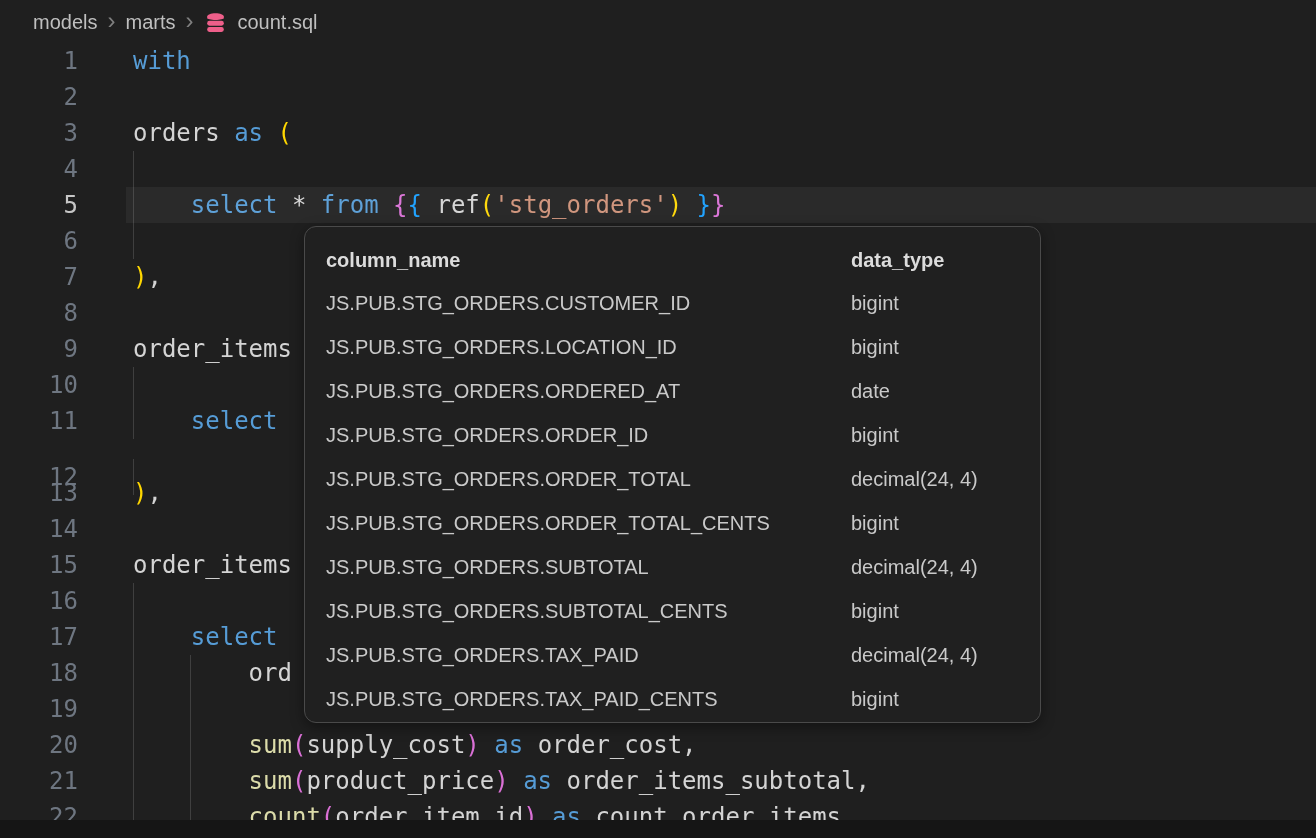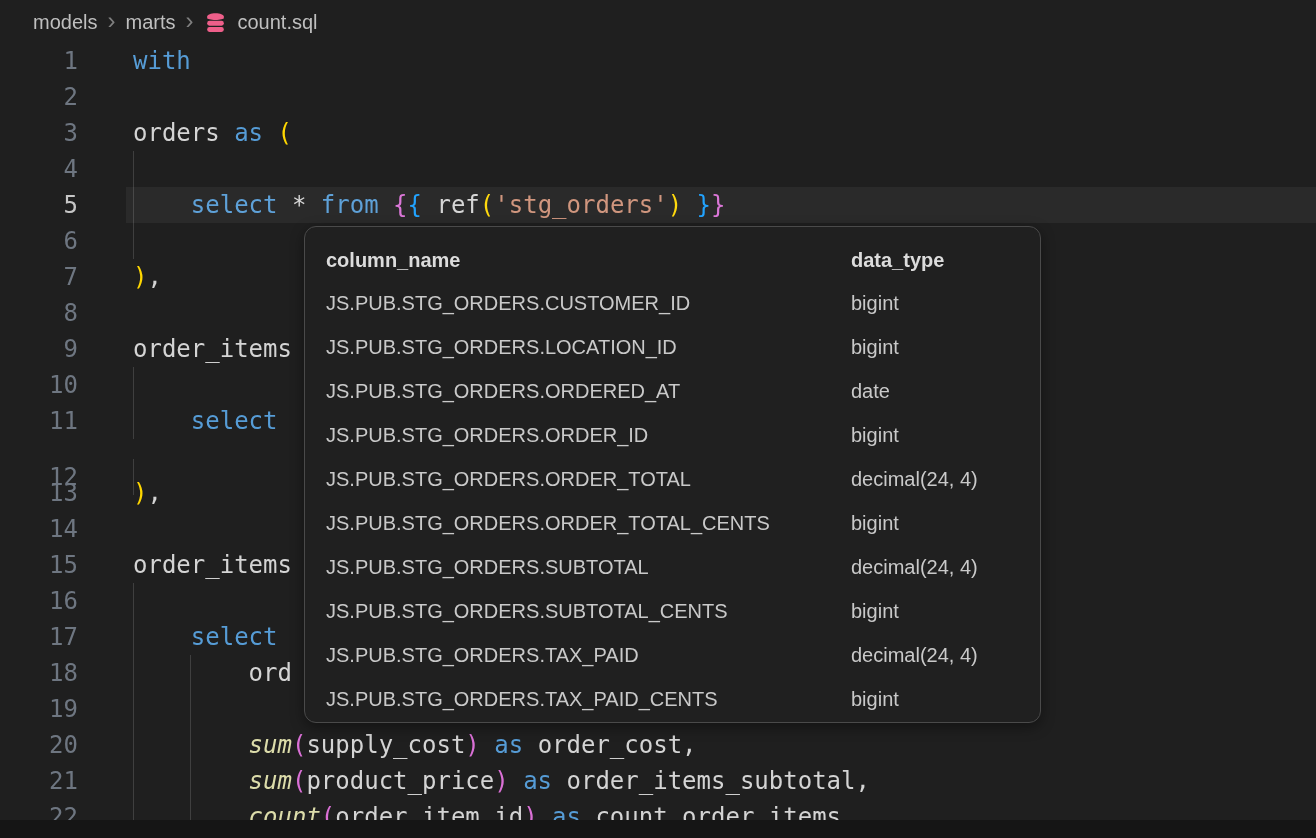--- a/index.html
+++ b/index.html
@@ -24,21 +24,21 @@
   .editor{position:absolute;left:0;top:43px;width:1316px;height:795px;}
   .code-row{position:absolute;left:0;width:1316px;height:36px;line-height:36px;
     font-family:"DejaVu Sans Mono",monospace;font-size:24px;}
   .code-row.current::after{content:"";position:absolute;left:126px;right:0;top:0;bottom:0;
     background:var(--lineHighlight);pointer-events:none;}
   .gutter-num{position:absolute;left:0;top:0;width:78px;text-align:right;color:var(--gutter);}
   .code-row.current .gutter-num{color:var(--gutterActive);}
   .code-text{position:absolute;left:133px;top:0;white-space:pre;}
   .indent-guide{position:absolute;top:0;height:36px;width:1px;background:var(--guide);}
   .kw{color:var(--kw);} .plain{color:var(--plain);} .b1{color:var(--b1);} .b2{color:var(--b2);}
-  .b3{color:var(--b3);} .str{color:var(--str);} .fn{color:var(--fn);font-style:italic;}
+  .b3{color:var(--b3);} .str{color:var(--str);} .fn{color:var(--fn);}
 
   
   .popup{position:absolute;left:304px;top:226px;width:737px;height:497px;background:var(--popupBg);
     border:1.5px solid var(--popupBorder);border-radius:12px;z-index:10;
     box-shadow:0 4px 14px rgba(0,0,0,0.4);padding-top:12px;font-size:20px;overflow:hidden;}
   .popup-row{position:relative;height:44px;line-height:44px;color:var(--popupText);}
   .popup-row.head{height:42px;line-height:42px;font-weight:bold;color:var(--popupHeader);}
   .cell-name{position:absolute;left:21px;white-space:nowrap;}
   .cell-type{position:absolute;left:546px;white-space:nowrap;text-align:right;}
 

